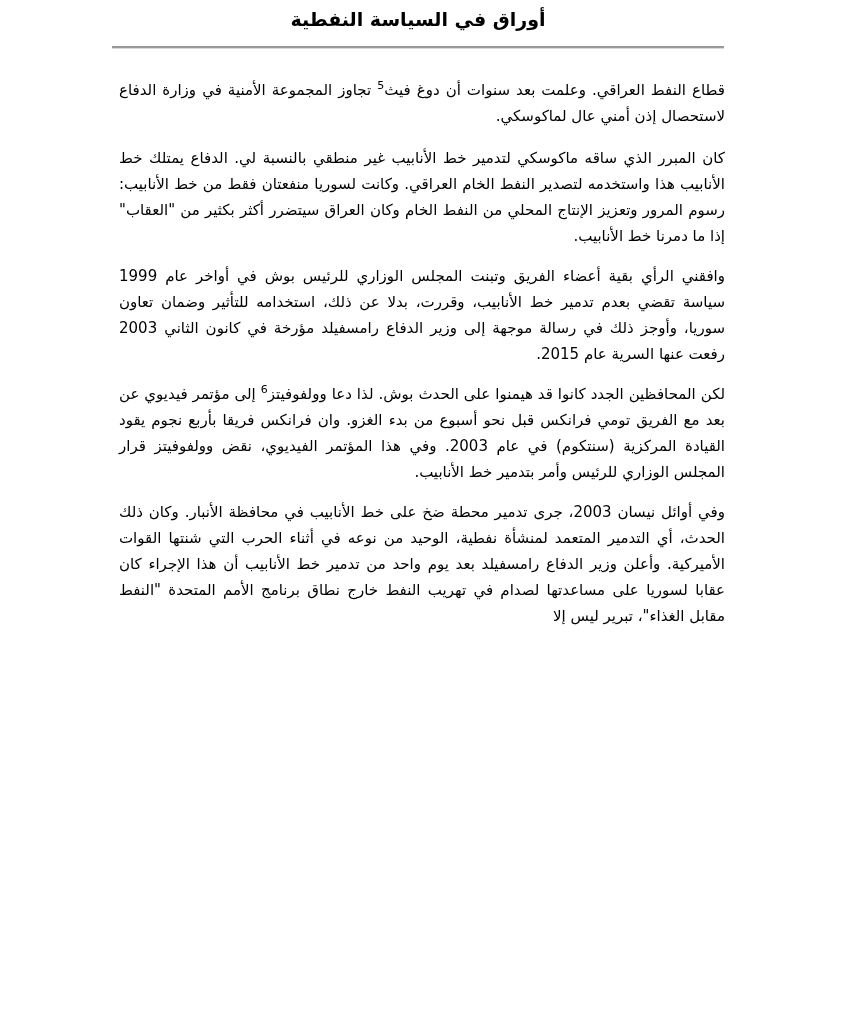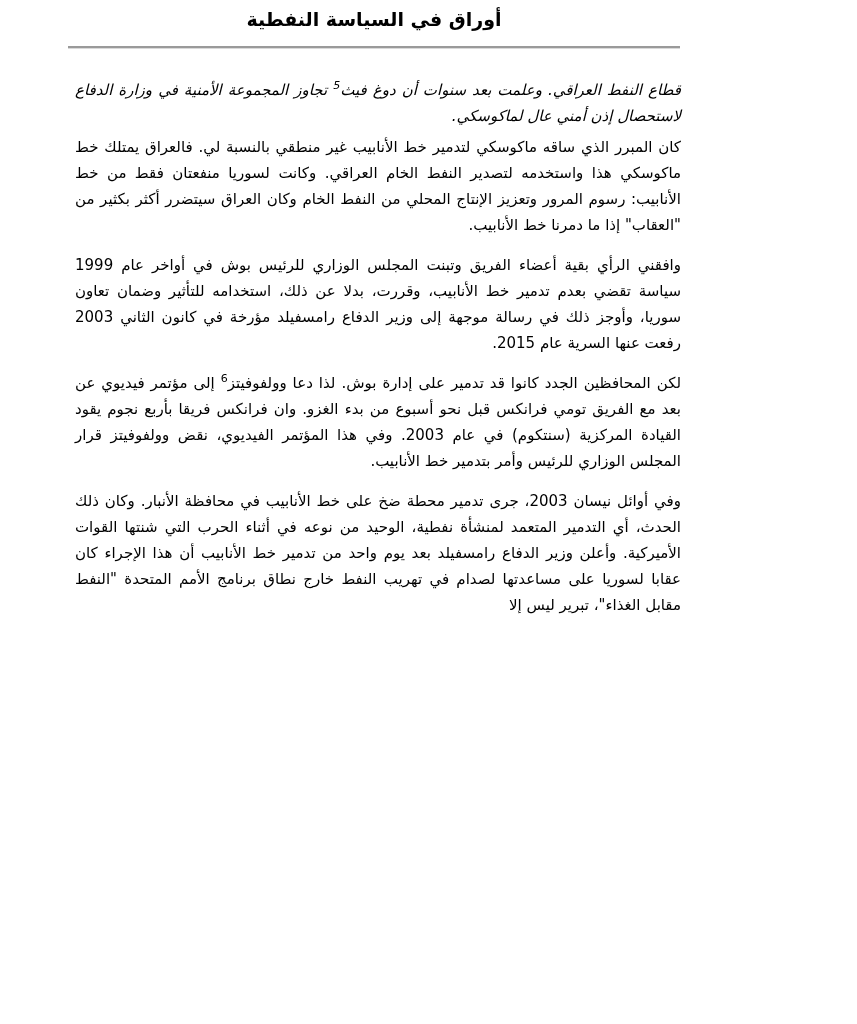--- a/index.html
+++ b/index.html
@@ -8,20 +8,21 @@
     background: #ffffff;
   }
   .page {
     position: relative;
     width: 748px;
     height: 1024px;
     background: #ffffff;
     overflow: hidden;
     font-family: "DejaVu Sans", "Liberation Sans", sans-serif;
     color: #000000;
+    padding-left: 44px;
   }
   .doc-title {
     direction: rtl;
     text-align: center;
     font-weight: bold;
     font-size: 19px;
     line-height: 25px;
     padding-top: 7px;
     margin: 0;
     color: #000000;
@@ -41,44 +42,43 @@
     font-size: 15px;
     line-height: 26px;
     text-align: justify;
   }
   .para {
     margin: 0 0 14px 0;
     text-align: justify;
     text-align-last: right;
   }
   .para.attached {
-    margin-bottom: 5px;
-    font-style: italic;
+    margin-bottom: 16px;
   }
   .footnote-ref {
     font-size: 11px;
     line-height: 0;
     vertical-align: super;
   }
 </style>
 </head>
 <body>
 
 <div class="page">
 
   <h1 class="doc-title">أوراق في السياسة النفطية</h1>
 
   <hr class="title-rule">
 
   <div class="content">
 
     <p class="para attached"><span>قطاع النفط العراقي. وعلمت بعد سنوات أن دوغ فيث</span><sup class="footnote-ref">5</sup><span> تجاوز المجموعة الأمنية في وزارة الدفاع لاستحصال إذن أمني عال لماكوسكي.</span></p>
 
-    <p class="para">كان المبرر الذي ساقه ماكوسكي لتدمير خط الأنابيب غير منطقي بالنسبة لي. فالعراق يمتلك خط ماكوسكي هذا واستخدمه لتصدير النفط الخام العراقي. وكانت لسوريا منفعتان فقط من خط الأنابيب: رسوم المرور وتعزيز الإنتاج المحلي من النفط الخام وكان العراق سيتضرر أكثر بكثير من "العقاب" إذا ما دمرنا خط الأنابيب.</p>
+    <p class="para">كان المبرر الذي ساقه ماكوسكي لتدمير خط الأنابيب غير منطقي بالنسبة لي. الدفاع يمتلك خط الأنابيب هذا واستخدمه لتصدير النفط الخام العراقي. وكانت لسوريا منفعتان فقط من خط الأنابيب: رسوم المرور وتعزيز الإنتاج المحلي من النفط الخام وكان العراق سيتضرر أكثر بكثير من "العقاب" إذا ما دمرنا خط الأنابيب.</p>
 
     <p class="para">وافقني الرأي بقية أعضاء الفريق وتبنت المجلس الوزاري للرئيس بوش في أواخر عام 1999 سياسة تقضي بعدم تدمير خط الأنابيب، وقررت، بدلا عن ذلك، استخدامه للتأثير وضمان تعاون سوريا، وأوجز ذلك في رسالة موجهة إلى وزير الدفاع رامسفيلد مؤرخة في كانون الثاني 2003 رفعت عنها السرية عام 2015.</p>
 
-    <p class="para"><span>لكن المحافظين الجدد كانوا قد تدمير على إدارة بوش. لذا دعا وولفوفيتز</span><sup class="footnote-ref">6</sup><span> إلى مؤتمر فيديوي عن بعد مع الفريق تومي فرانكس قبل نحو أسبوع من بدء الغزو. وان فرانكس فريقا بأربع نجوم يقود القيادة المركزية (سنتكوم) في عام 2003. وفي هذا المؤتمر الفيديوي، نقض وولفوفيتز قرار المجلس الوزاري للرئيس وأمر بتدمير خط الأنابيب.</span></p>
+    <p class="para"><span>لكن المحافظين الجدد كانوا قد هيمنوا على الحدث بوش. لذا دعا وولفوفيتز</span><sup class="footnote-ref">6</sup><span> إلى مؤتمر فيديوي عن بعد مع الفريق تومي فرانكس قبل نحو أسبوع من بدء الغزو. وان فرانكس فريقا بأربع نجوم يقود القيادة المركزية (سنتكوم) في عام 2003. وفي هذا المؤتمر الفيديوي، نقض وولفوفيتز قرار المجلس الوزاري للرئيس وأمر بتدمير خط الأنابيب.</span></p>
 
     <p class="para">وفي أوائل نيسان 2003، جرى تدمير محطة ضخ على خط الأنابيب في محافظة الأنبار. وكان ذلك الحدث، أي التدمير المتعمد لمنشأة نفطية، الوحيد من نوعه في أثناء الحرب التي شنتها القوات الأميركية. وأعلن وزير الدفاع رامسفيلد بعد يوم واحد من تدمير خط الأنابيب أن هذا الإجراء كان عقابا لسوريا على مساعدتها لصدام في تهريب النفط خارج نطاق برنامج الأمم المتحدة "النفط مقابل الغذاء"، تبرير ليس إلا</p>
 
   </div>
 </div>
 
 </body></html>

